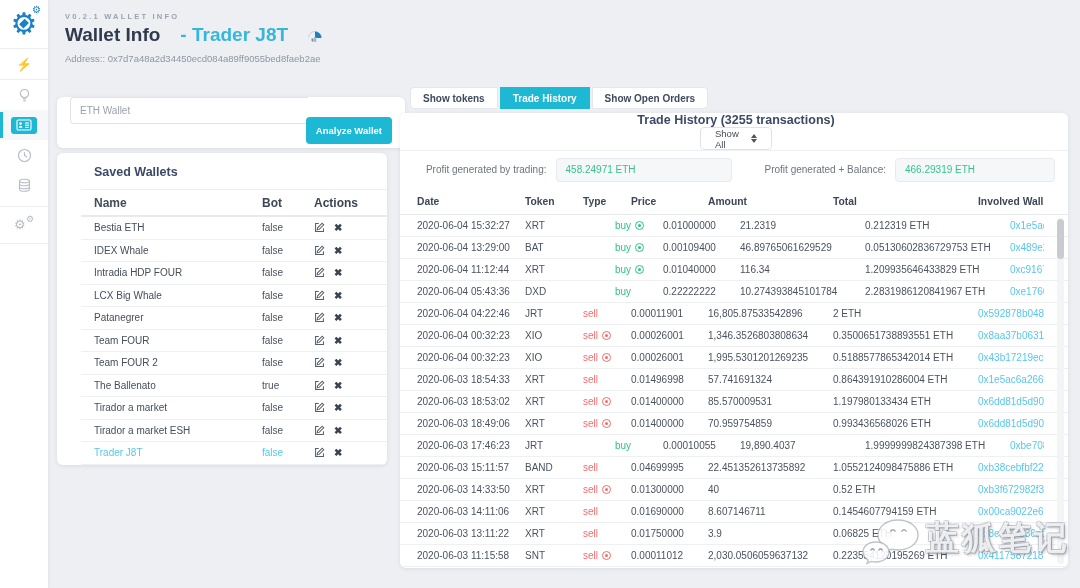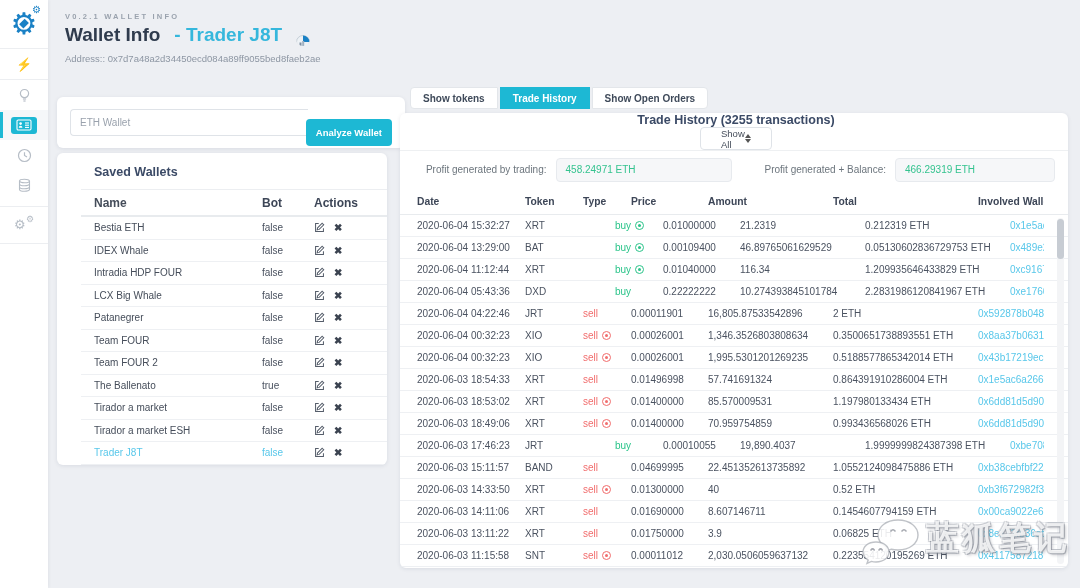--- a/index.html
+++ b/index.html
@@ -30,28 +30,28 @@
   .side-item.active::before { content:""; position:absolute; left:0; top:2px; bottom:2px; width:3px; background:var(--accent); }
   .active-pill { width:26px; height:17px; background:var(--accent); border-radius:3px;
                  display:flex; align-items:center; justify-content:center; }
   .bolt-glyph { font-size:13px; color:#c0c6ce; }
   .gears-glyphs { position:relative; width:20px; height:16px; }
   .gears-glyphs .g1 { position:absolute; left:0; top:1px; font-size:13px; line-height:13px; color:#b6bdc6; }
   .gears-glyphs .g2 { position:absolute; right:0; top:-2px; font-size:9px; line-height:9px; color:#b6bdc6; }
   
   .page-header { position:absolute; left:65px; top:12px; }
   .version { font-size:7.5px; font-weight:bold; letter-spacing:2.2px; color:#9aa2ad; }
-  .page-title { margin-top:3px; font-size:19px; font-weight:bold; color:#2f3b4d; display:flex; align-items:flex-end; gap:14px; }
+  .page-title { margin-top:3px; font-size:19px; font-weight:bold; color:#2f3b4d; display:flex; align-items:center; gap:20px; }
   .page-title .accent { color:#35b7dc; }
   .title-badge { width:14px; height:14px; border-radius:50%; overflow:hidden; display:inline-block; }
   .address { margin-top:7px; font-size:9.5px; color:#8d96a3; }
   
   .card { position:absolute; background:#fff; border-radius:6px; box-shadow:0 1px 4px rgba(25,35,65,.09); }
   
-  .card-analyze { left:57px; top:97px; width:348px; height:51px; display:flex; align-items:center; padding:0 13px; }
+  .card-analyze { left:57px; top:97px; width:348px; height:51px; display:flex; padding:0 13px; }
   .wallet-input { flex:1; height:27px; border:1px solid #dfe3e8; border-right:none; border-radius:4px 0 0 4px;
                   padding:0 9px; font-size:10px; color:#555; outline:none; font-family:"Liberation Sans",sans-serif; }
   .wallet-input::placeholder { color:#9aa2ad; }
   .analyze-btn { height:27px; padding:0 10px; background:var(--accent); color:#fff; font-size:9.5px; font-weight:bold;
                  border:none; border-radius:4px; margin-left:-2px; cursor:pointer; font-family:"Liberation Sans",sans-serif;margin-top:20px; }
   
   .card-saved { left:57px; top:153px; width:330px; height:312px; overflow:hidden;padding-left:24px; }
   .saved-title { padding:12px 13px 10px; font-size:12.5px; font-weight:bold; color:var(--navy); border-bottom:1px solid #eceef1; }
   .sw-head { display:flex; align-items:center; padding:0 13px; height:27px; font-size:12px; font-weight:bold;
              color:#3d4657; border-bottom:2px solid #e8ebee; }
@@ -68,21 +68,21 @@
          font-size:10px; font-weight:bold; color:#3f4a5a; margin-right:2px; cursor:pointer; }
   .tab:first-child { border-radius:4px 0 0 4px; }
   .tab:last-child  { border-radius:0 4px 4px 0; margin-right:0; }
   .tab.active { background:var(--accent); border-color:var(--accent); color:#fff; }
   
   .card-trade { left:400px; top:113px; width:668px; height:455px; overflow:hidden; }
   .trade-header { height:38px; display:flex; align-items:center; justify-content:space-between;
                   padding:0 13px 0 17px; border-bottom:1px solid #eef0f2;flex-direction:column; }
   .trade-title { font-size:12.5px; font-weight:bold; color:var(--navy); }
   .select { width:72px; height:23px; border:1px solid #dfe3e8; border-radius:4px; background:#fff;
-            display:flex; align-items:center; justify-content:space-between; padding:0 20px; font-size:9.5px;
+            display:flex; align-items:center; justify-content:space-between; padding:0 14px; font-size:9.5px;
             color:#454d5a; cursor:pointer; }
   .updown { display:flex; flex-direction:column; gap:1px; }
   .updown i { display:block; width:0; height:0; border-left:3px solid transparent; border-right:3px solid transparent; }
   .updown .up { border-bottom:4px solid #555; }
   .updown .dn { border-top:4px solid #555; }
   .profit-row { height:37px; display:flex; align-items:center; justify-content:flex-end; gap:9px; padding:0 13px; }
   .profit-label { font-size:10px; color:#6c757d; }
   .profit-box { height:24px; background:#f6f7f9; border:1px solid #e7eaee; border-radius:4px;
                 display:flex; align-items:center; padding:0 9px; font-size:10px; color:var(--profit-green); }
   .profit-box.w1 { width:176px; margin-right:24px; }

